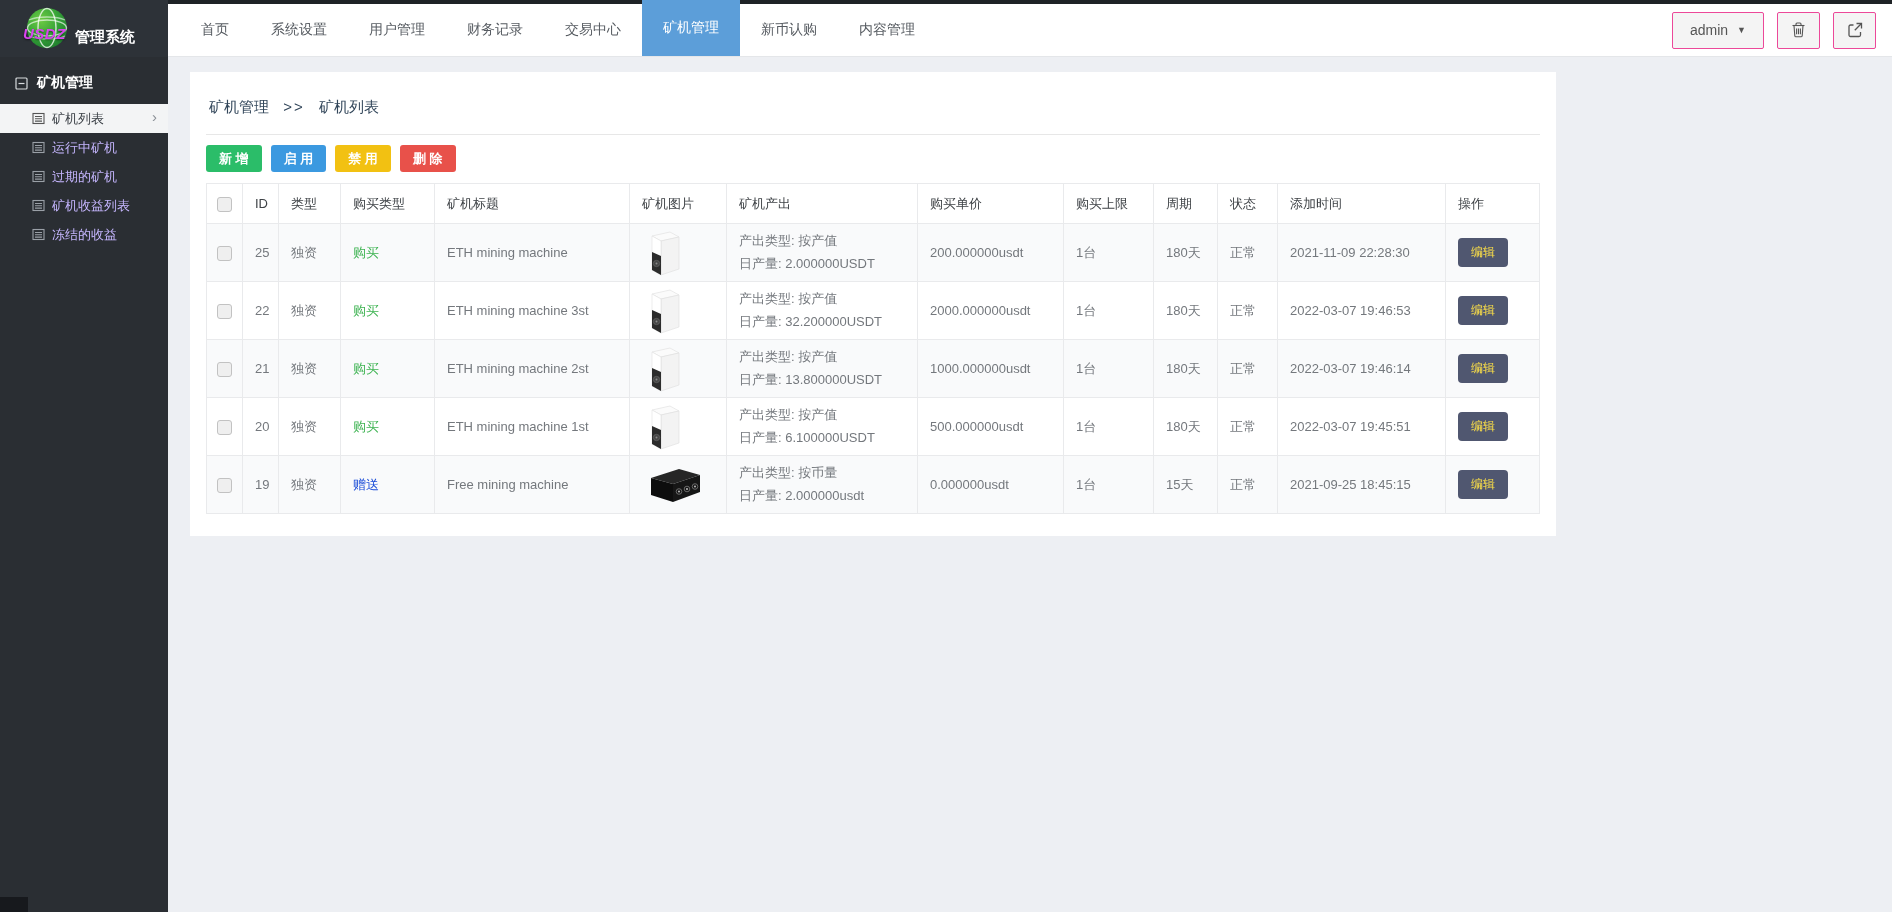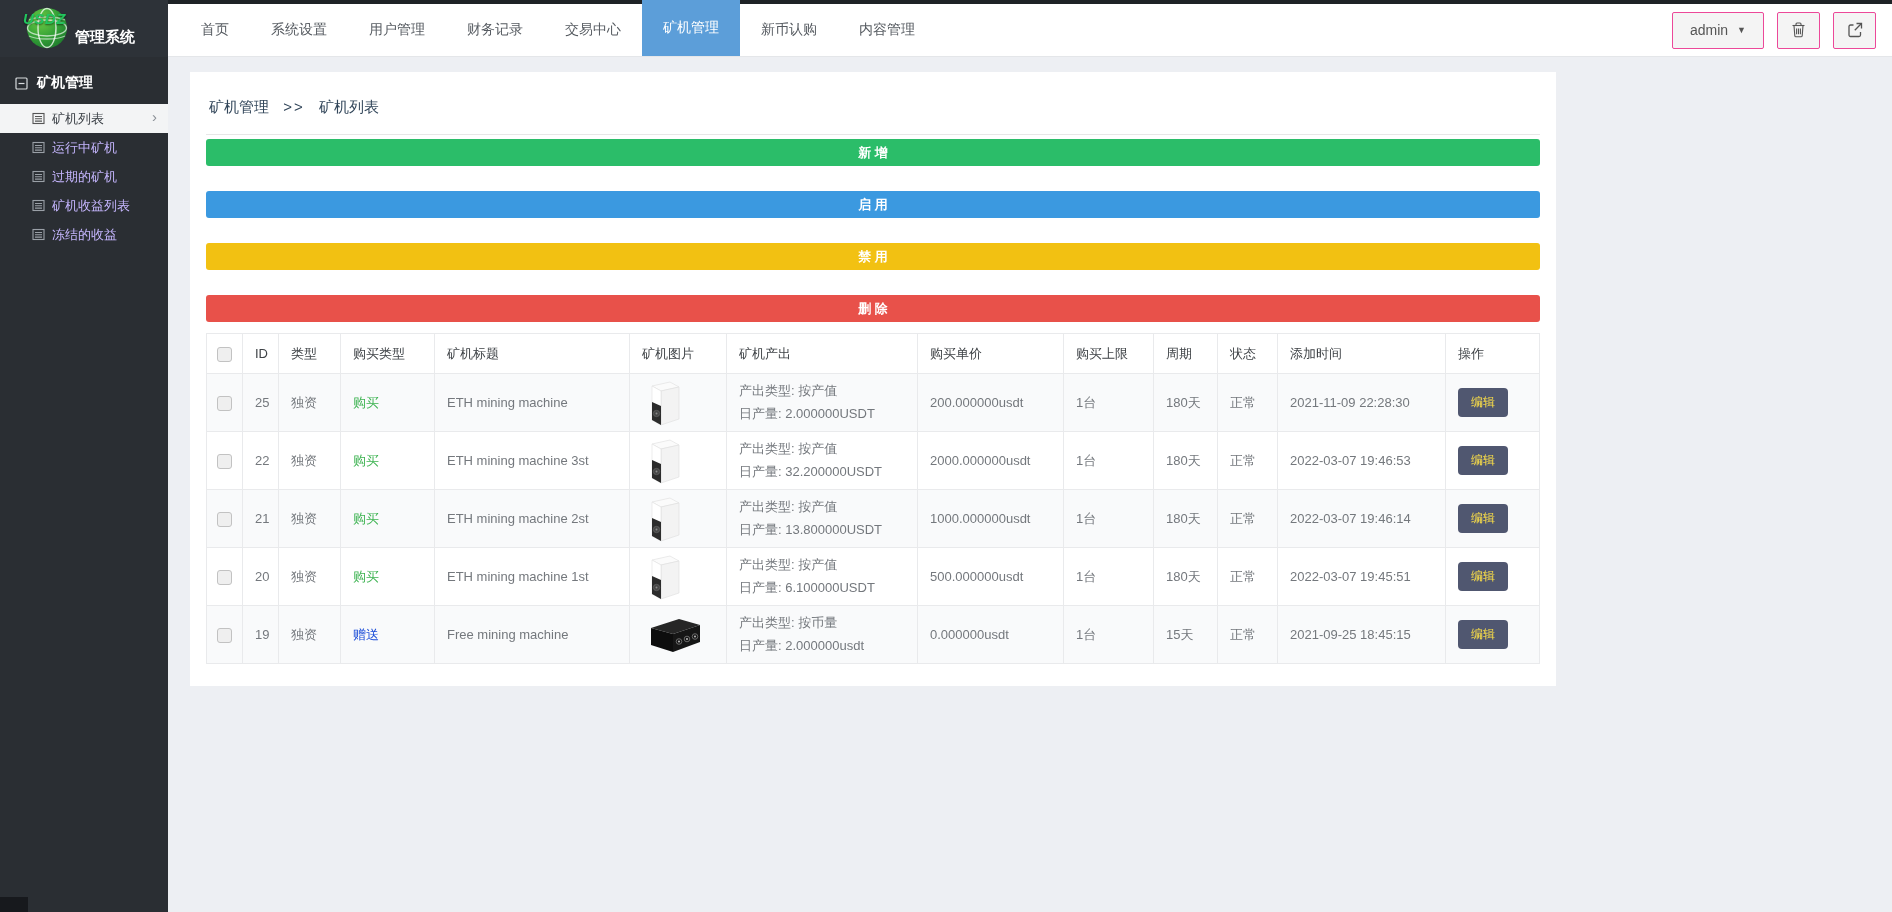--- a/index.html
+++ b/index.html
@@ -5,22 +5,22 @@
   html,body{margin:0;padding:0;width:1892px;height:912px;overflow:hidden;
     font-family:"Liberation Sans","DejaVu Sans",sans-serif;background:#edeff3;}
   *{box-sizing:border-box;}
 
   
   .topbar{position:absolute;top:0;left:0;width:1892px;height:57px;background:#fff;
     display:flex;align-items:stretch;border-bottom:1px solid #e4e6e9;z-index:10;}
   .top-strip{position:absolute;top:0;left:0;right:0;height:4px;background:#1e2226;z-index:1;}
   .logo-block{position:relative;width:168px;height:57px;background:#2d3238;z-index:2;flex:0 0 168px;}
   .globe{position:absolute;left:25px;top:6px;}
-  .brand{position:absolute;left:23px;top:10px;font-size:15px;font-weight:bold;font-style:italic;
-    color:#22c55e;text-shadow:0 1px 2px rgba(0,0,0,.55);letter-spacing:.5px;z-index:3;}
+  .brand{position:absolute;left:23px;top:25px;font-size:15px;font-weight:bold;font-style:italic;
+    color:#d946ef;text-shadow:0 1px 2px rgba(0,0,0,.55);letter-spacing:.5px;z-index:3;}
   .logo-title{position:absolute;left:75px;top:28px;font-size:15px;font-weight:bold;color:#fff;z-index:3;}
   .main-nav{display:flex;align-items:stretch;margin-left:12px;}
   .nav-item{position:relative;display:flex;align-items:center;padding:0 21px;font-size:14px;
     color:#565b61;cursor:pointer;padding-top:4px;}
   .nav-item.active{background:#5c9ed9;color:#fff;z-index:2;padding-top:0;}
   .topbar-right{margin-left:auto;display:flex;align-items:center;gap:13px;padding-right:16px;padding-top:4px;}
   .tb-btn{height:37px;background:#f4f4f4;border:1px solid #ec4899;border-radius:2px;
     display:flex;align-items:center;justify-content:center;color:#555;cursor:pointer;}
   .admin-btn{padding:0 17px;font-size:14px;gap:9px;}
   .caret{font-size:9px;color:#555;}
@@ -37,21 +37,21 @@
   .side-item.active .side-icon{color:#555;}
   .side-chevron{display:none;position:absolute;right:11px;top:4px;font-size:15px;color:#8a8f96;}
   .side-item.active .side-chevron{display:block;}
   .sidebar-collapse{position:absolute;bottom:0;left:0;width:28px;height:15px;background:#17191d;cursor:pointer;}
 
   
   .content{position:absolute;top:57px;left:168px;width:1724px;height:680px;padding:15px 16px 0 22px;}
   .card{width:1366px;background:#fff;padding:20px 16px 22px 16px;}
   .breadcrumb{font-size:15px;color:#32465a;padding:6px 3px 17px 3px;border-bottom:1px solid #e7e7e7;}
   .breadcrumb .sep{margin:0 10px;letter-spacing:2px;}
-  .toolbar{margin-top:4px;display:flex;gap:25px;flex-direction:column;}
+  .toolbar{margin-top:10px;display:flex;gap:9px;}
   .tool-btn{height:27px;padding:0 13px;border:none;border-radius:3px;color:#fff;
     font-size:13px;font-weight:bold;cursor:pointer;font-family:inherit;}
 
   
   table.grid{margin-top:11px;width:1333px;border-collapse:collapse;table-layout:fixed;}
   .grid th,.grid td{border:1px solid #e9eaec;font-size:13px;}
   .grid th{height:40px;text-align:left;padding-left:12px;color:#3e4246;font-weight:normal;background:#fff;}
   .grid td{height:58px;padding-left:12px;color:#74787d;}
   .grid th.c-cb,.grid td.c-cb{padding:0;text-align:center;}
   .grid tbody tr:nth-child(odd){background:#f9fafb;}

